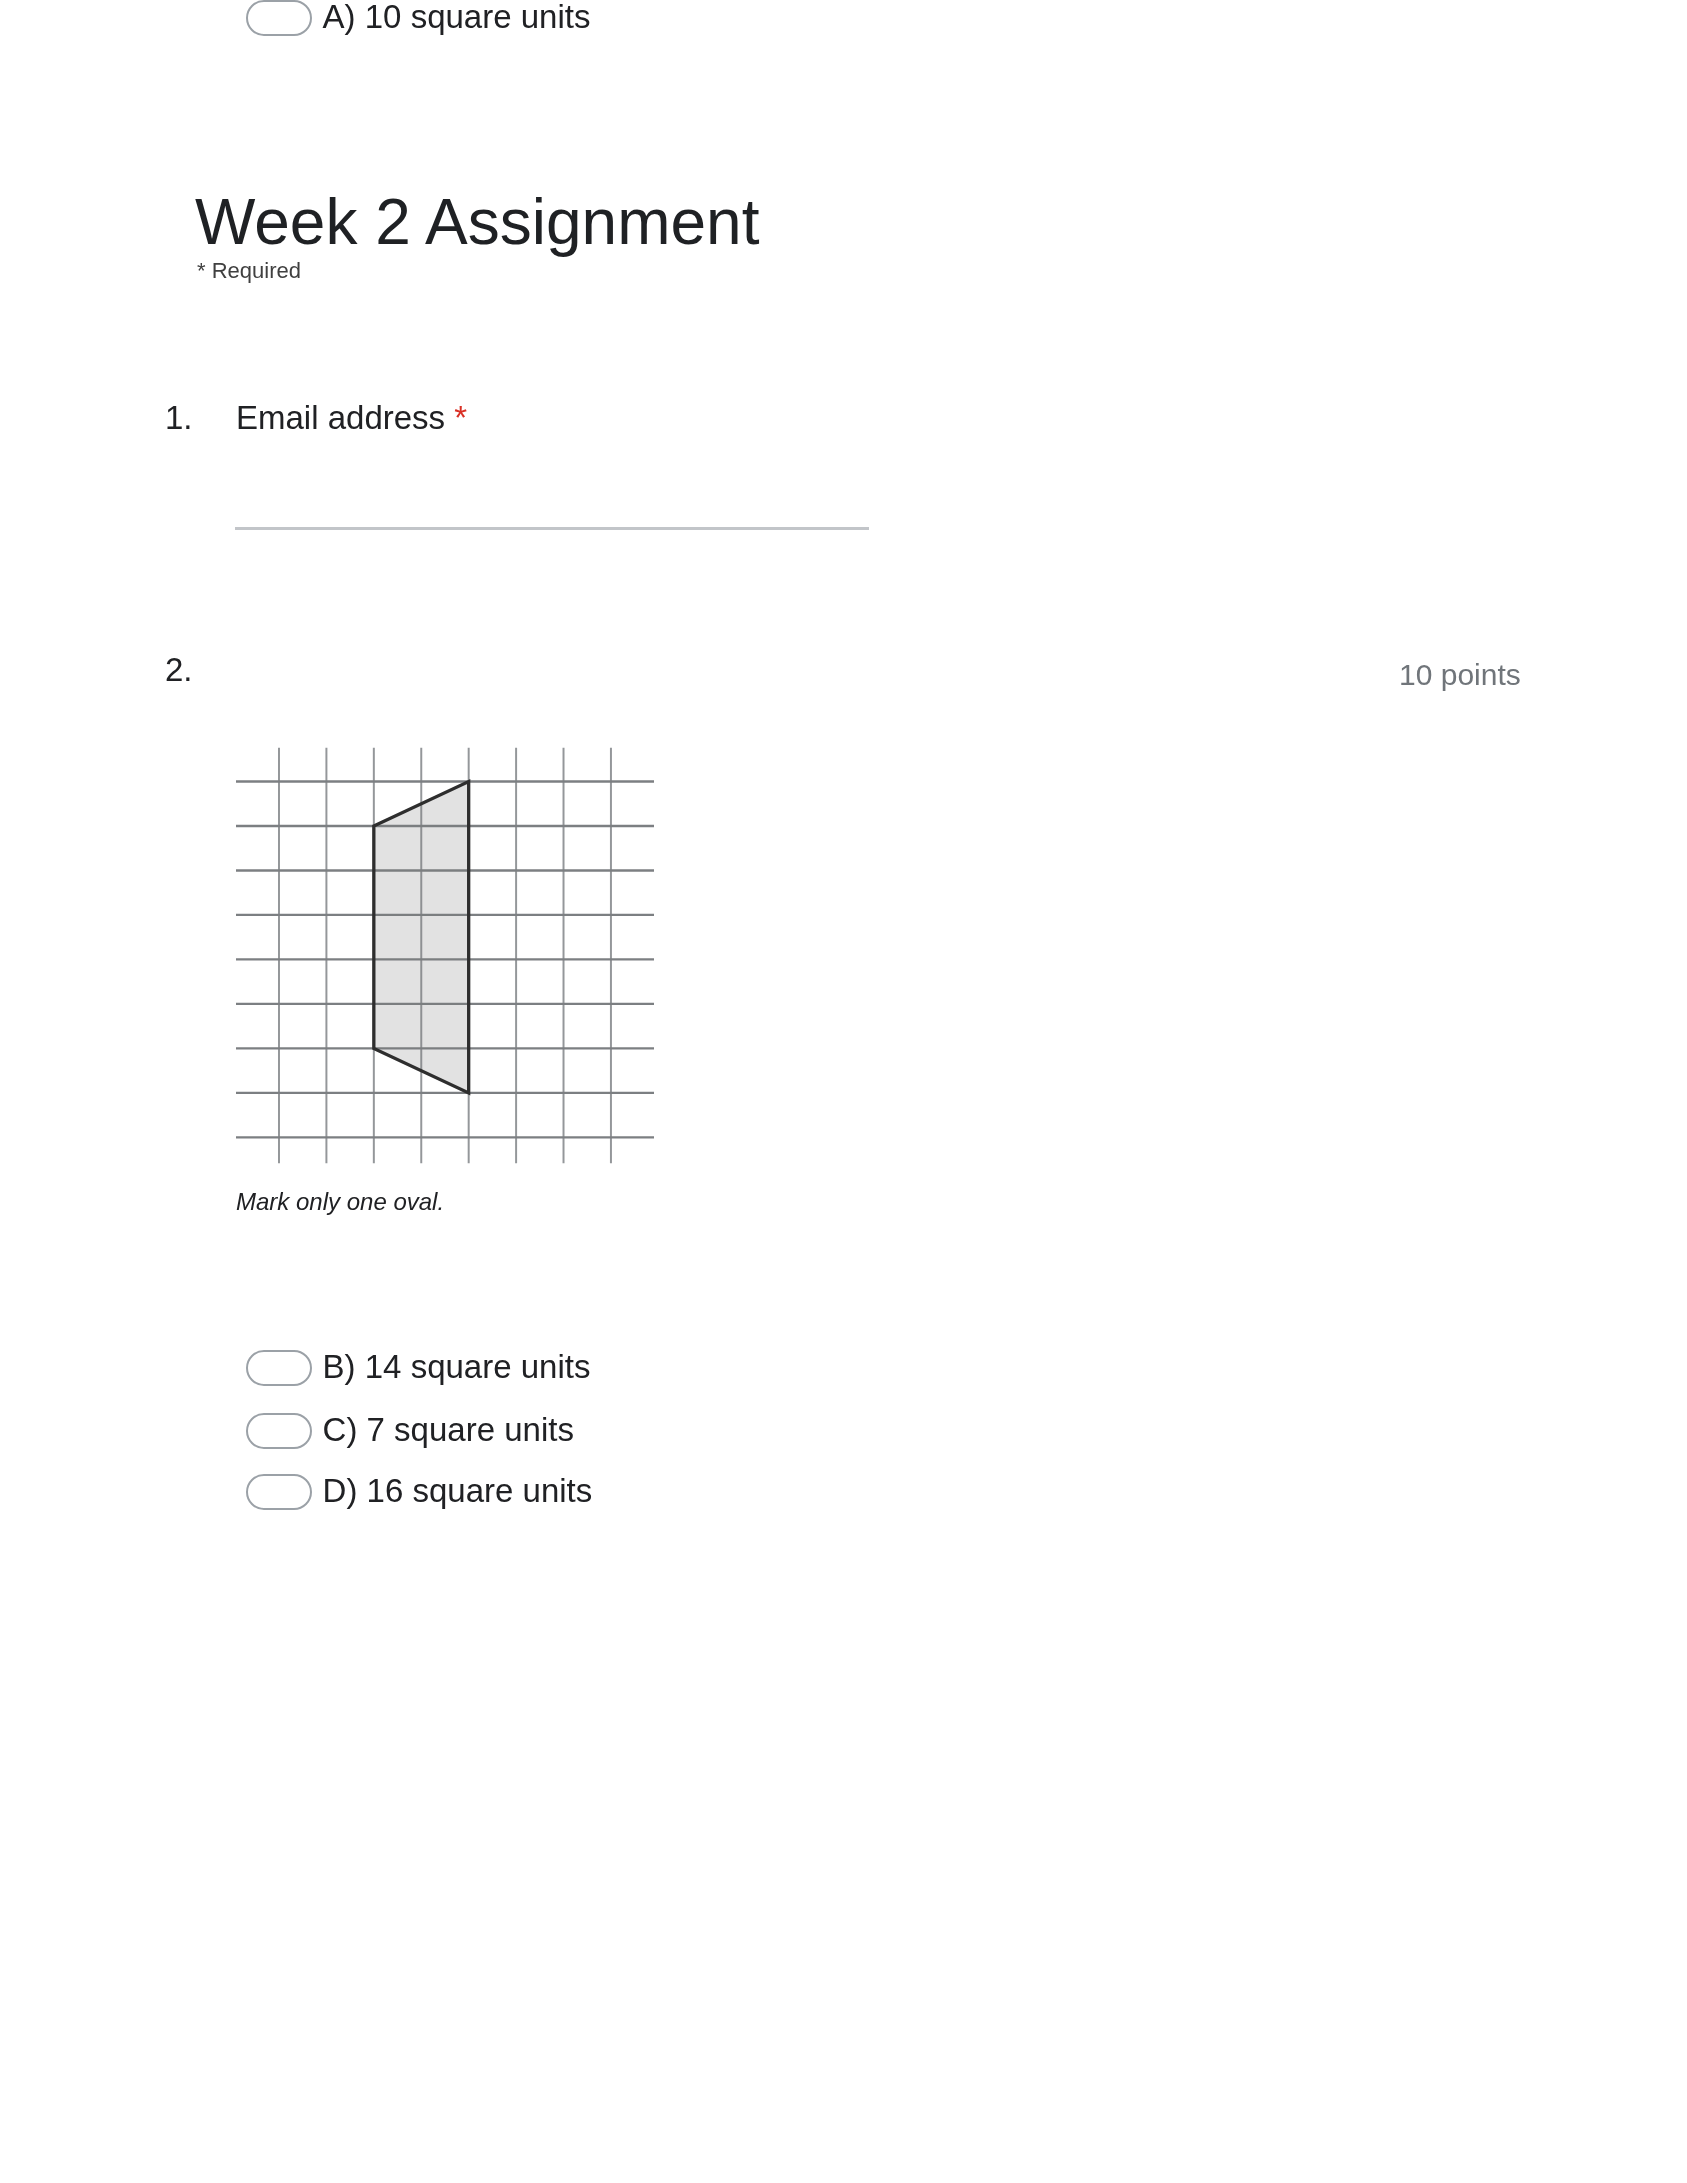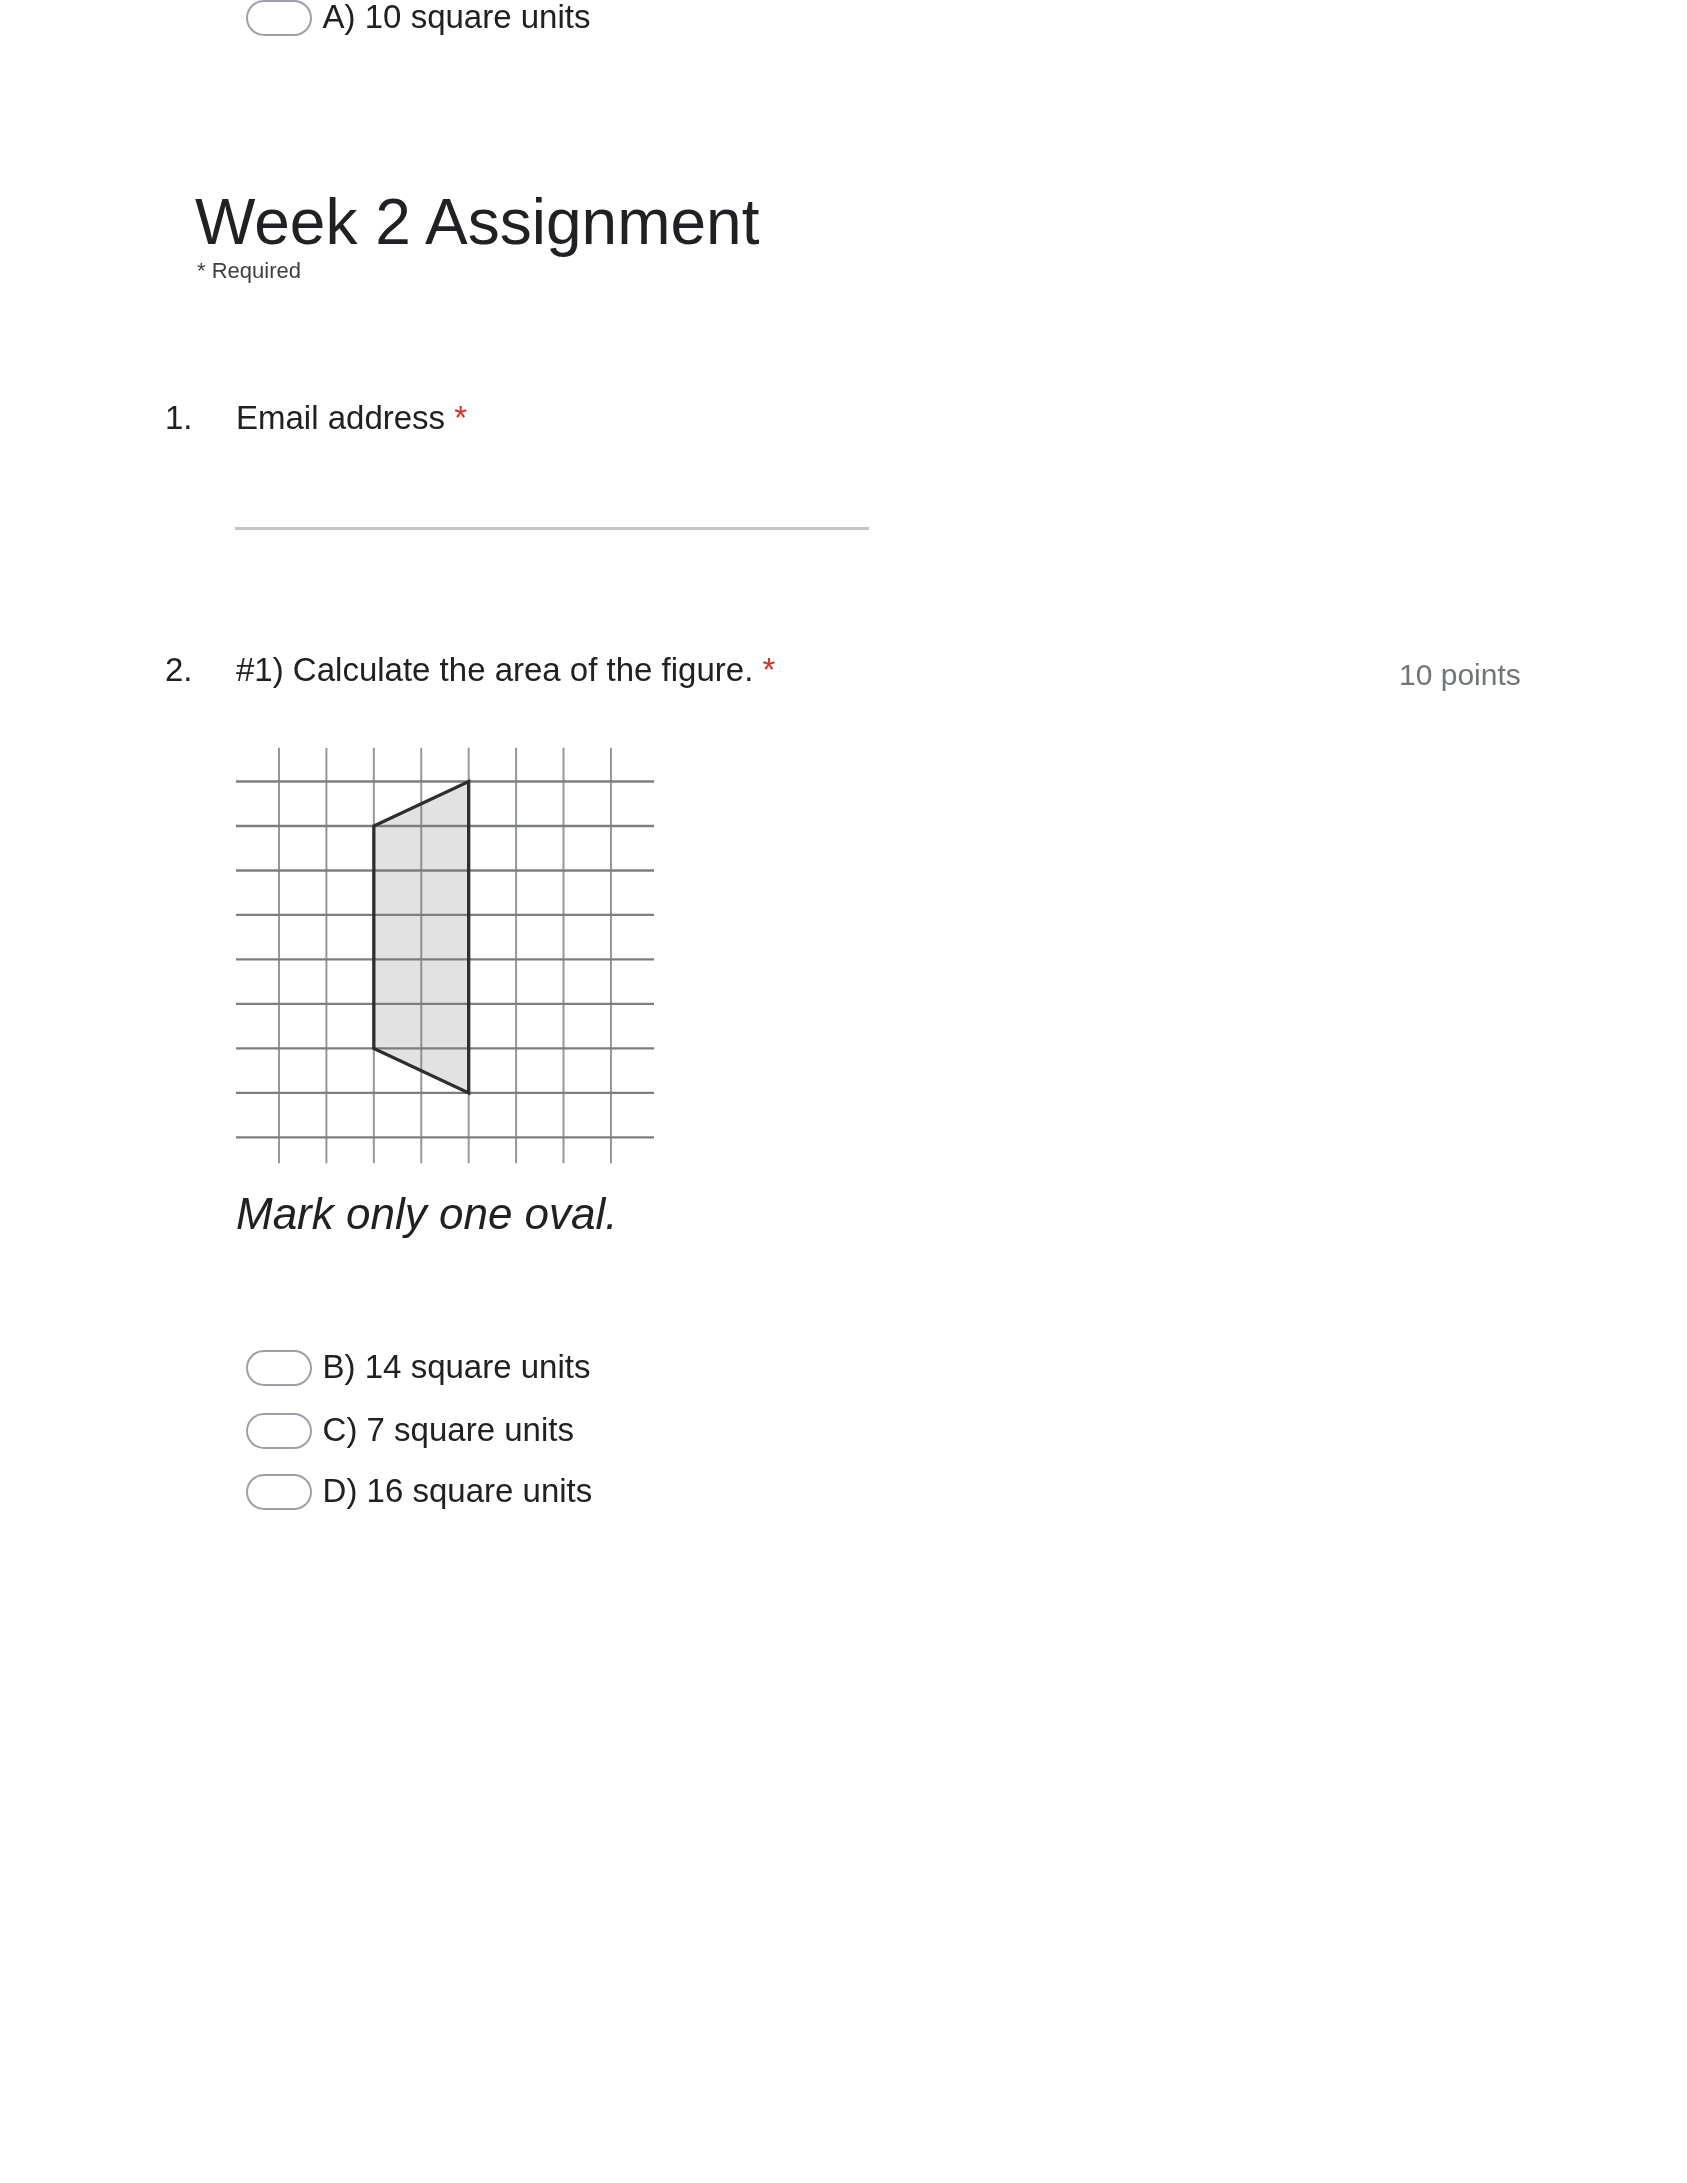--- a/index.html
+++ b/index.html
@@ -22,21 +22,21 @@
   .q-number{display:inline-block;width:71px;flex:0 0 71px;}
   .asterisk{color:#d93025;}
   .points-badge{
     left:1399px;top:657px;font-size:30px;color:#70757a;line-height:1.2;
   }
   .answer-line{
     left:235px;top:527px;width:634px;height:3.3px;background:#c2c5c9;
   }
   .figure-wrap{left:236px;top:723px;width:418px;height:457px;}
   .instruction-note{
-    left:236px;top:1188px;font-size:44px;font-style:italic;color:#202124;line-height:1.2;
+    left:236px;top:1188px;font-size:24px;font-style:italic;color:#202124;line-height:1.2;
   }
   .option-row{
     left:246px;height:36px;display:flex;align-items:flex-start;
   }
   .option-row:nth-of-type(1){top:1289px;}
   .opt-b{top:1350px !important;}
   .opt-c{top:1413px !important;}
   .opt-d{top:1474px !important;}
   .radio-oval{
     width:62px;height:32px;border:2px solid #9ba1a7;border-radius:18.5px;
@@ -55,21 +55,20 @@
 
 <div class="abs question q1">
   <span class="q-number">1.</span>
   <span><span>Email address</span>&nbsp;<span class="asterisk">*</span></span>
 </div>
 
 <div class="abs answer-line"></div>
 
 <div class="abs question q2">
   <span class="q-number">2.</span>
-  <span><span>#1) Calculate the area of the figure.</span>&nbsp;<span class="asterisk">*</span></span>
 </div>
 
 <div class="abs points-badge">10 points</div>
 
 <div class="abs figure-wrap">
   <svg xmlns="http://www.w3.org/2000/svg" width="418" height="457" viewBox="0 0 632 690">
       <line x1="65" y1="37" x2="65" y2="665" stroke="#94979a" stroke-width="3"></line>
       <line x1="136.7" y1="37" x2="136.7" y2="665" stroke="#94979a" stroke-width="3"></line>
       <line x1="208.4" y1="37" x2="208.4" y2="665" stroke="#94979a" stroke-width="3"></line>
       <line x1="280.1" y1="37" x2="280.1" y2="665" stroke="#94979a" stroke-width="3"></line>

